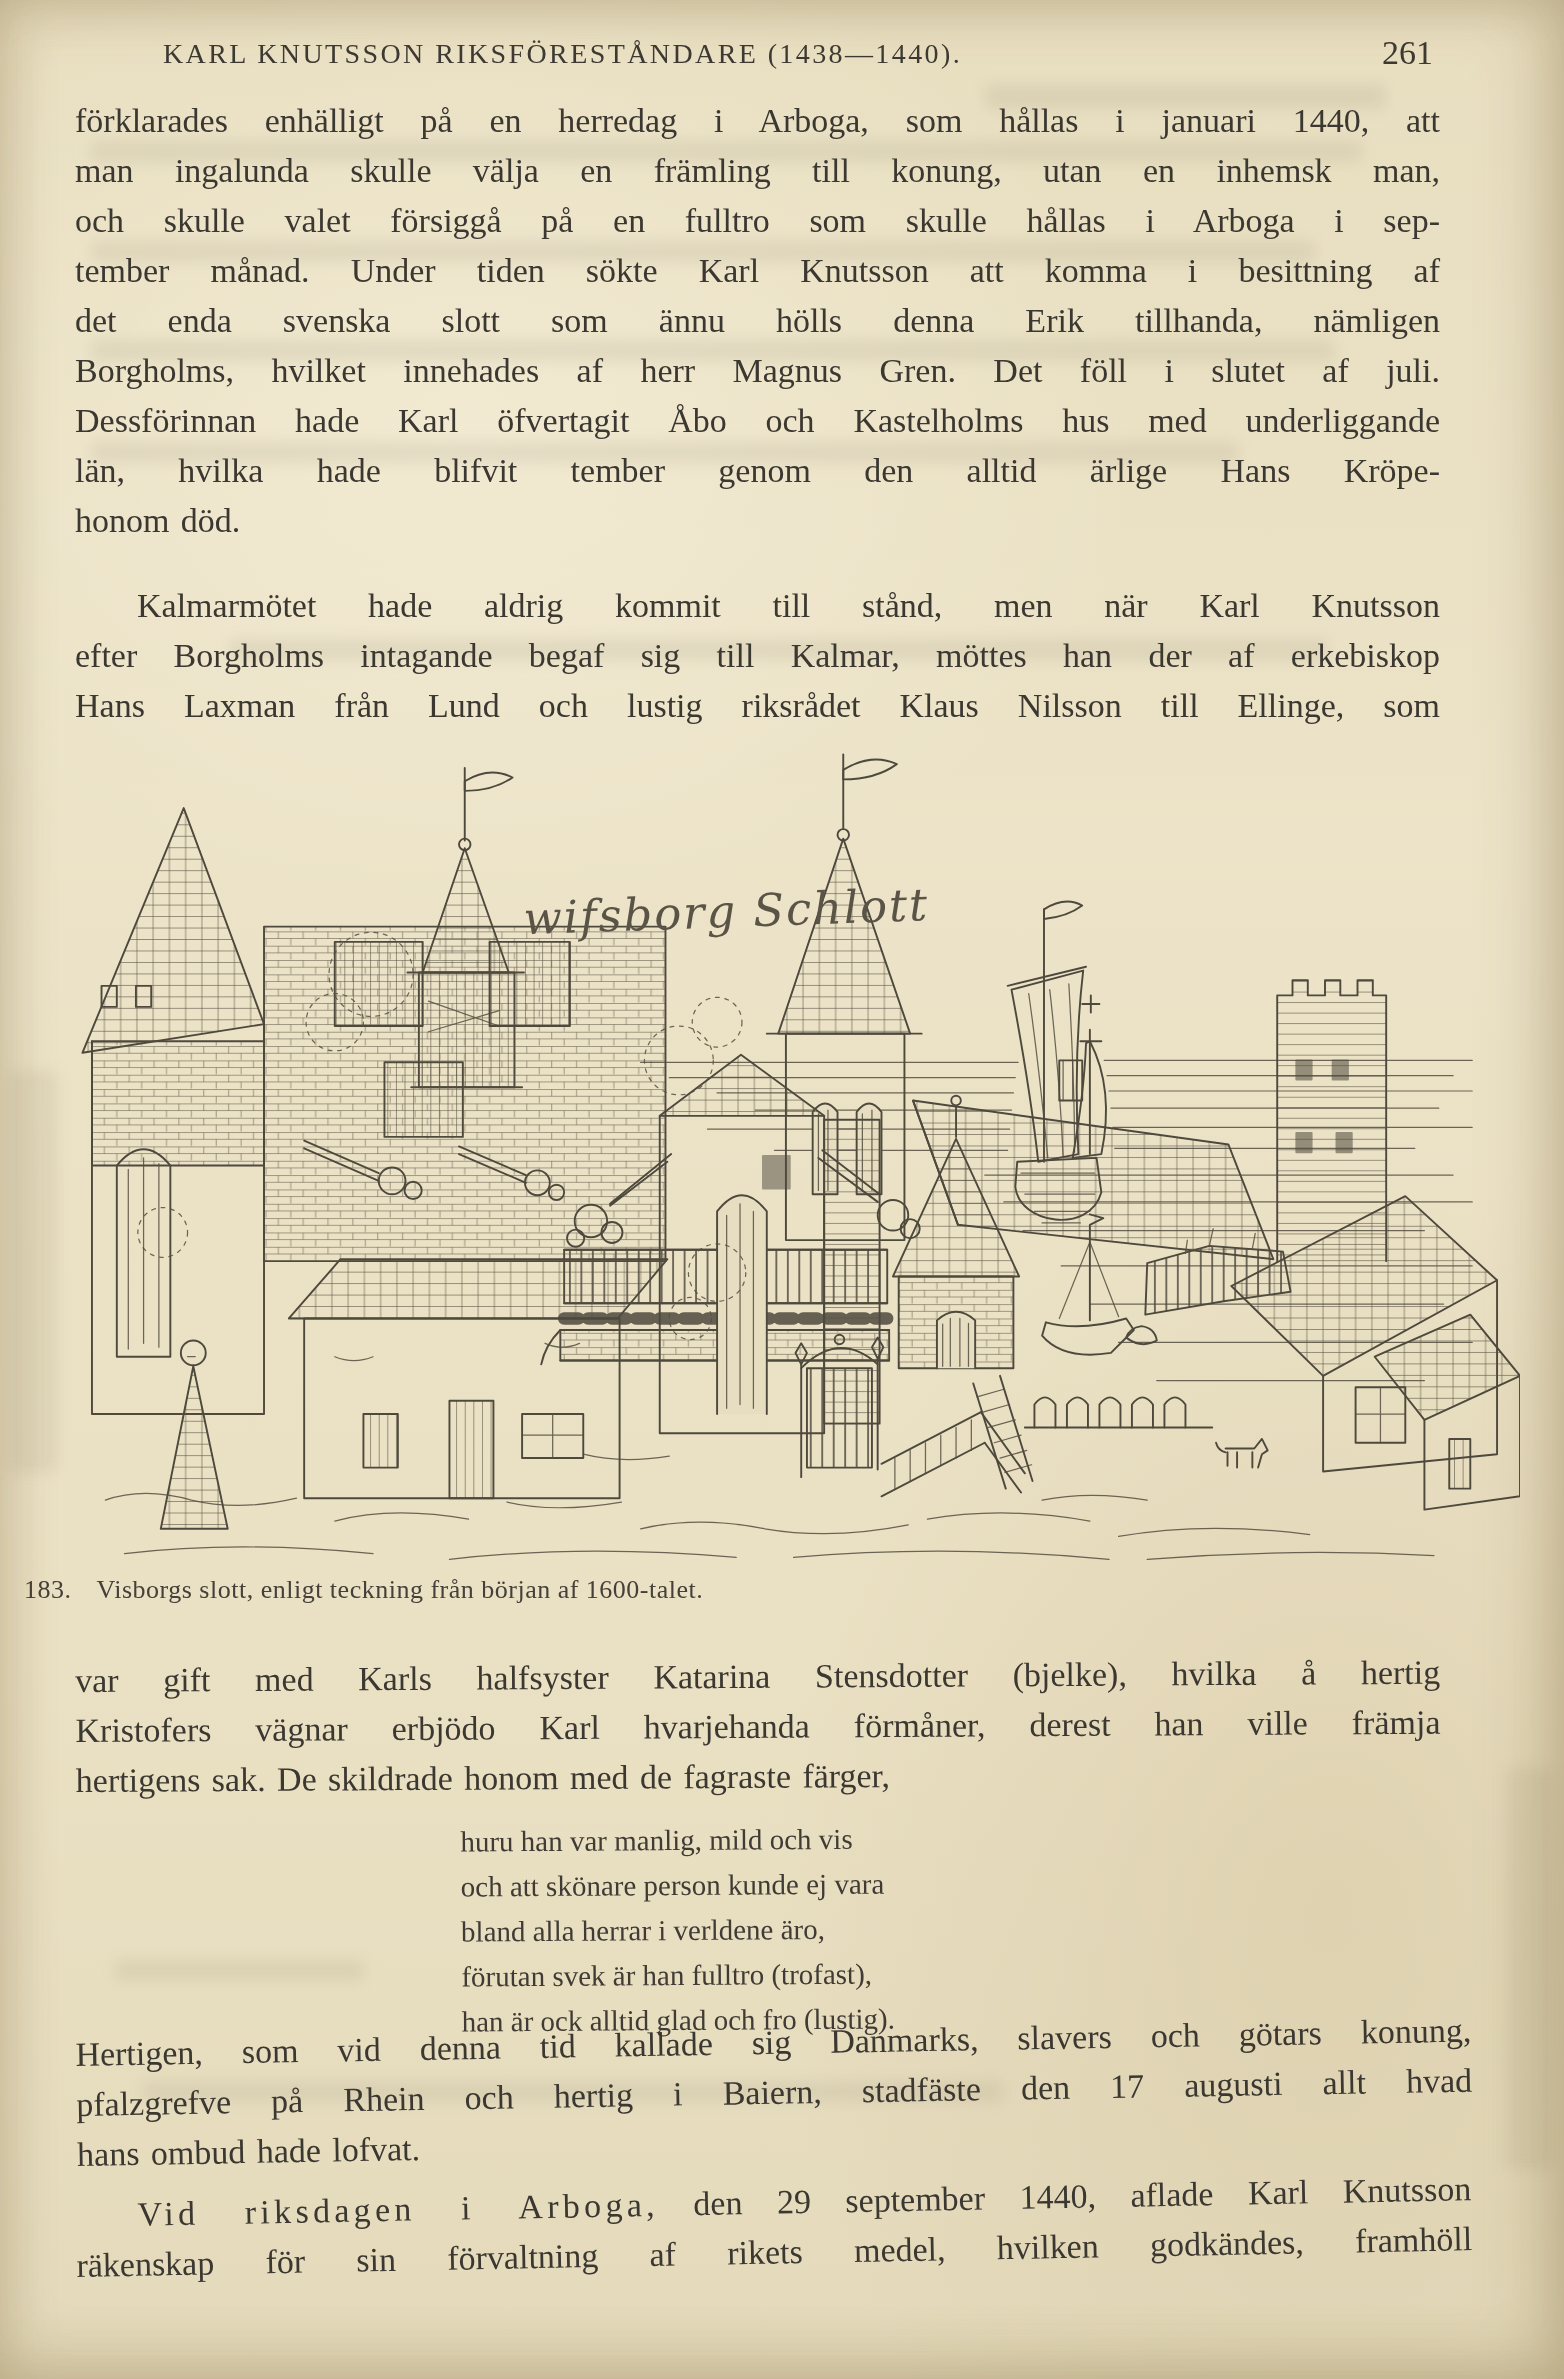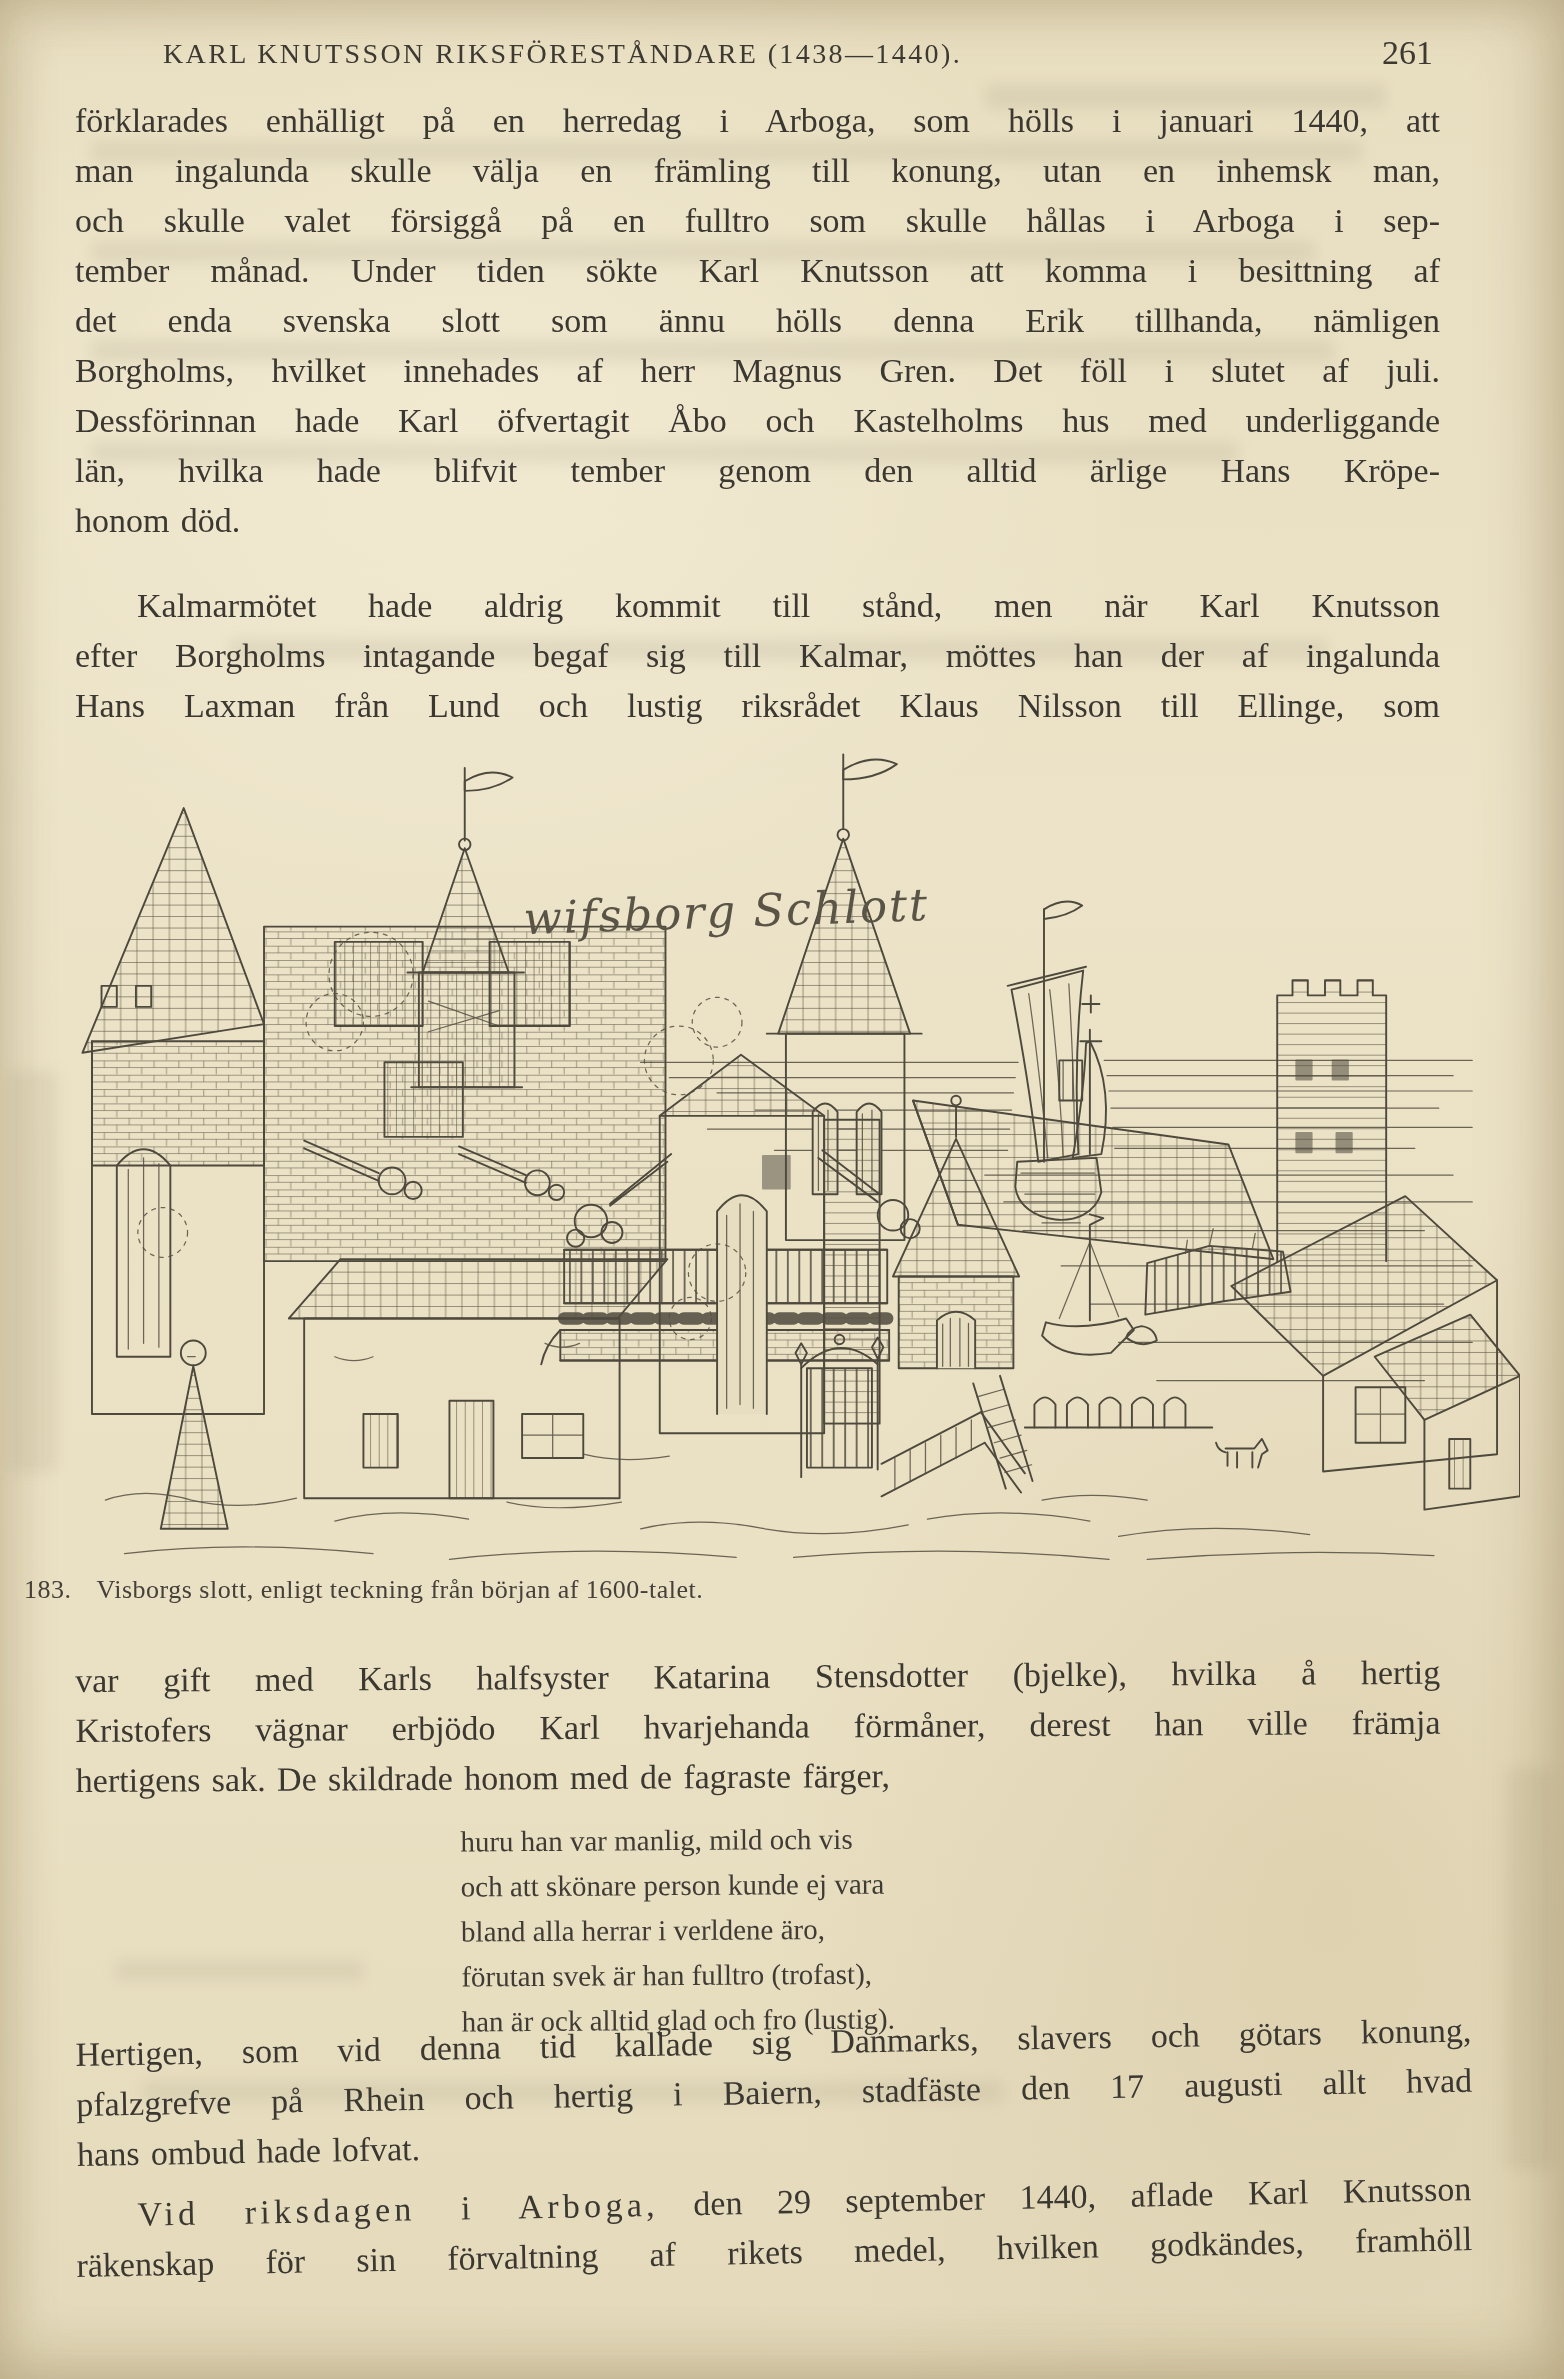--- a/index.html
+++ b/index.html
@@ -69,34 +69,34 @@
   <div class="ghost v" style="left:1506px;top:1768px;width:48px;height:401px;"></div>
   <div class="ghost" style="left:115px;top:1961px;width:249px;height:19px;"></div>
   <div class="ghost" style="left:143px;top:2082px;width:860px;height:19px;"></div>
 
   <div class="header">
     <div class="htitle">KARL KNUTSSON RIKSFÖRESTÅNDARE (1438—1440).</div>
     <div class="pagenum">261</div>
   </div>
 
   <div class="block" style="top:96px;">
-    <div class="bl">förklarades enhälligt på en herredag i Arboga, som hölls i januari 1440, att</div>
+    <div class="bl">förklarades enhälligt på en herredag i Arboga, som hållas i januari 1440, att</div>
     <div class="bl">man ingalunda skulle välja en främling till konung, utan en inhemsk man,</div>
     <div class="bl">och skulle valet försiggå på en fulltro som skulle hållas i Arboga i sep-</div>
     <div class="bl">tember månad.  Under tiden sökte Karl Knutsson att komma i besittning af</div>
     <div class="bl">det enda svenska slott som ännu hölls denna Erik tillhanda, nämligen</div>
     <div class="bl">Borgholms, hvilket innehades af herr Magnus Gren.  Det föll i slutet af juli.</div>
     <div class="bl">Dessförinnan hade Karl öfvertagit Åbo och Kastelholms hus med underliggande</div>
     <div class="bl">län, hvilka hade blifvit tember genom den alltid ärlige Hans Kröpe-</div>
     <div class="bl short">honom död.</div>
   </div>
 
   <div class="block" style="top:581px;">
     <div class="bl ind">Kalmarmötet hade aldrig kommit till stånd, men när Karl Knutsson</div>
-    <div class="bl">efter Borgholms intagande begaf sig till Kalmar, möttes han der af ingalunda</div>
+    <div class="bl">efter Borgholms intagande begaf sig till Kalmar, möttes han der af erkebiskop</div>
     <div class="bl">Hans Laxman från Lund och lustig riksrådet Klaus Nilsson till Ellinge, som</div>
   </div>
 
   <svg class="fig" viewBox="0 0 1540 860" xmlns="http://www.w3.org/2000/svg">
     <defs>
       <pattern id="pat-tile" width="17" height="12" patternUnits="userSpaceOnUse">
         <path d="M0,11.5 H17 M8,0 V12" stroke="#565040" stroke-width="1" fill="none" opacity=".6"></path>
       </pattern>
       <pattern id="pat-brick" width="26" height="15" patternUnits="userSpaceOnUse">
         <path d="M0,0.5 H26 M0,7.5 H26 M7,0.5 V7.5 M20,7.5 V14.5" stroke="#565040" stroke-width="1" fill="none" opacity=".55"></path>

